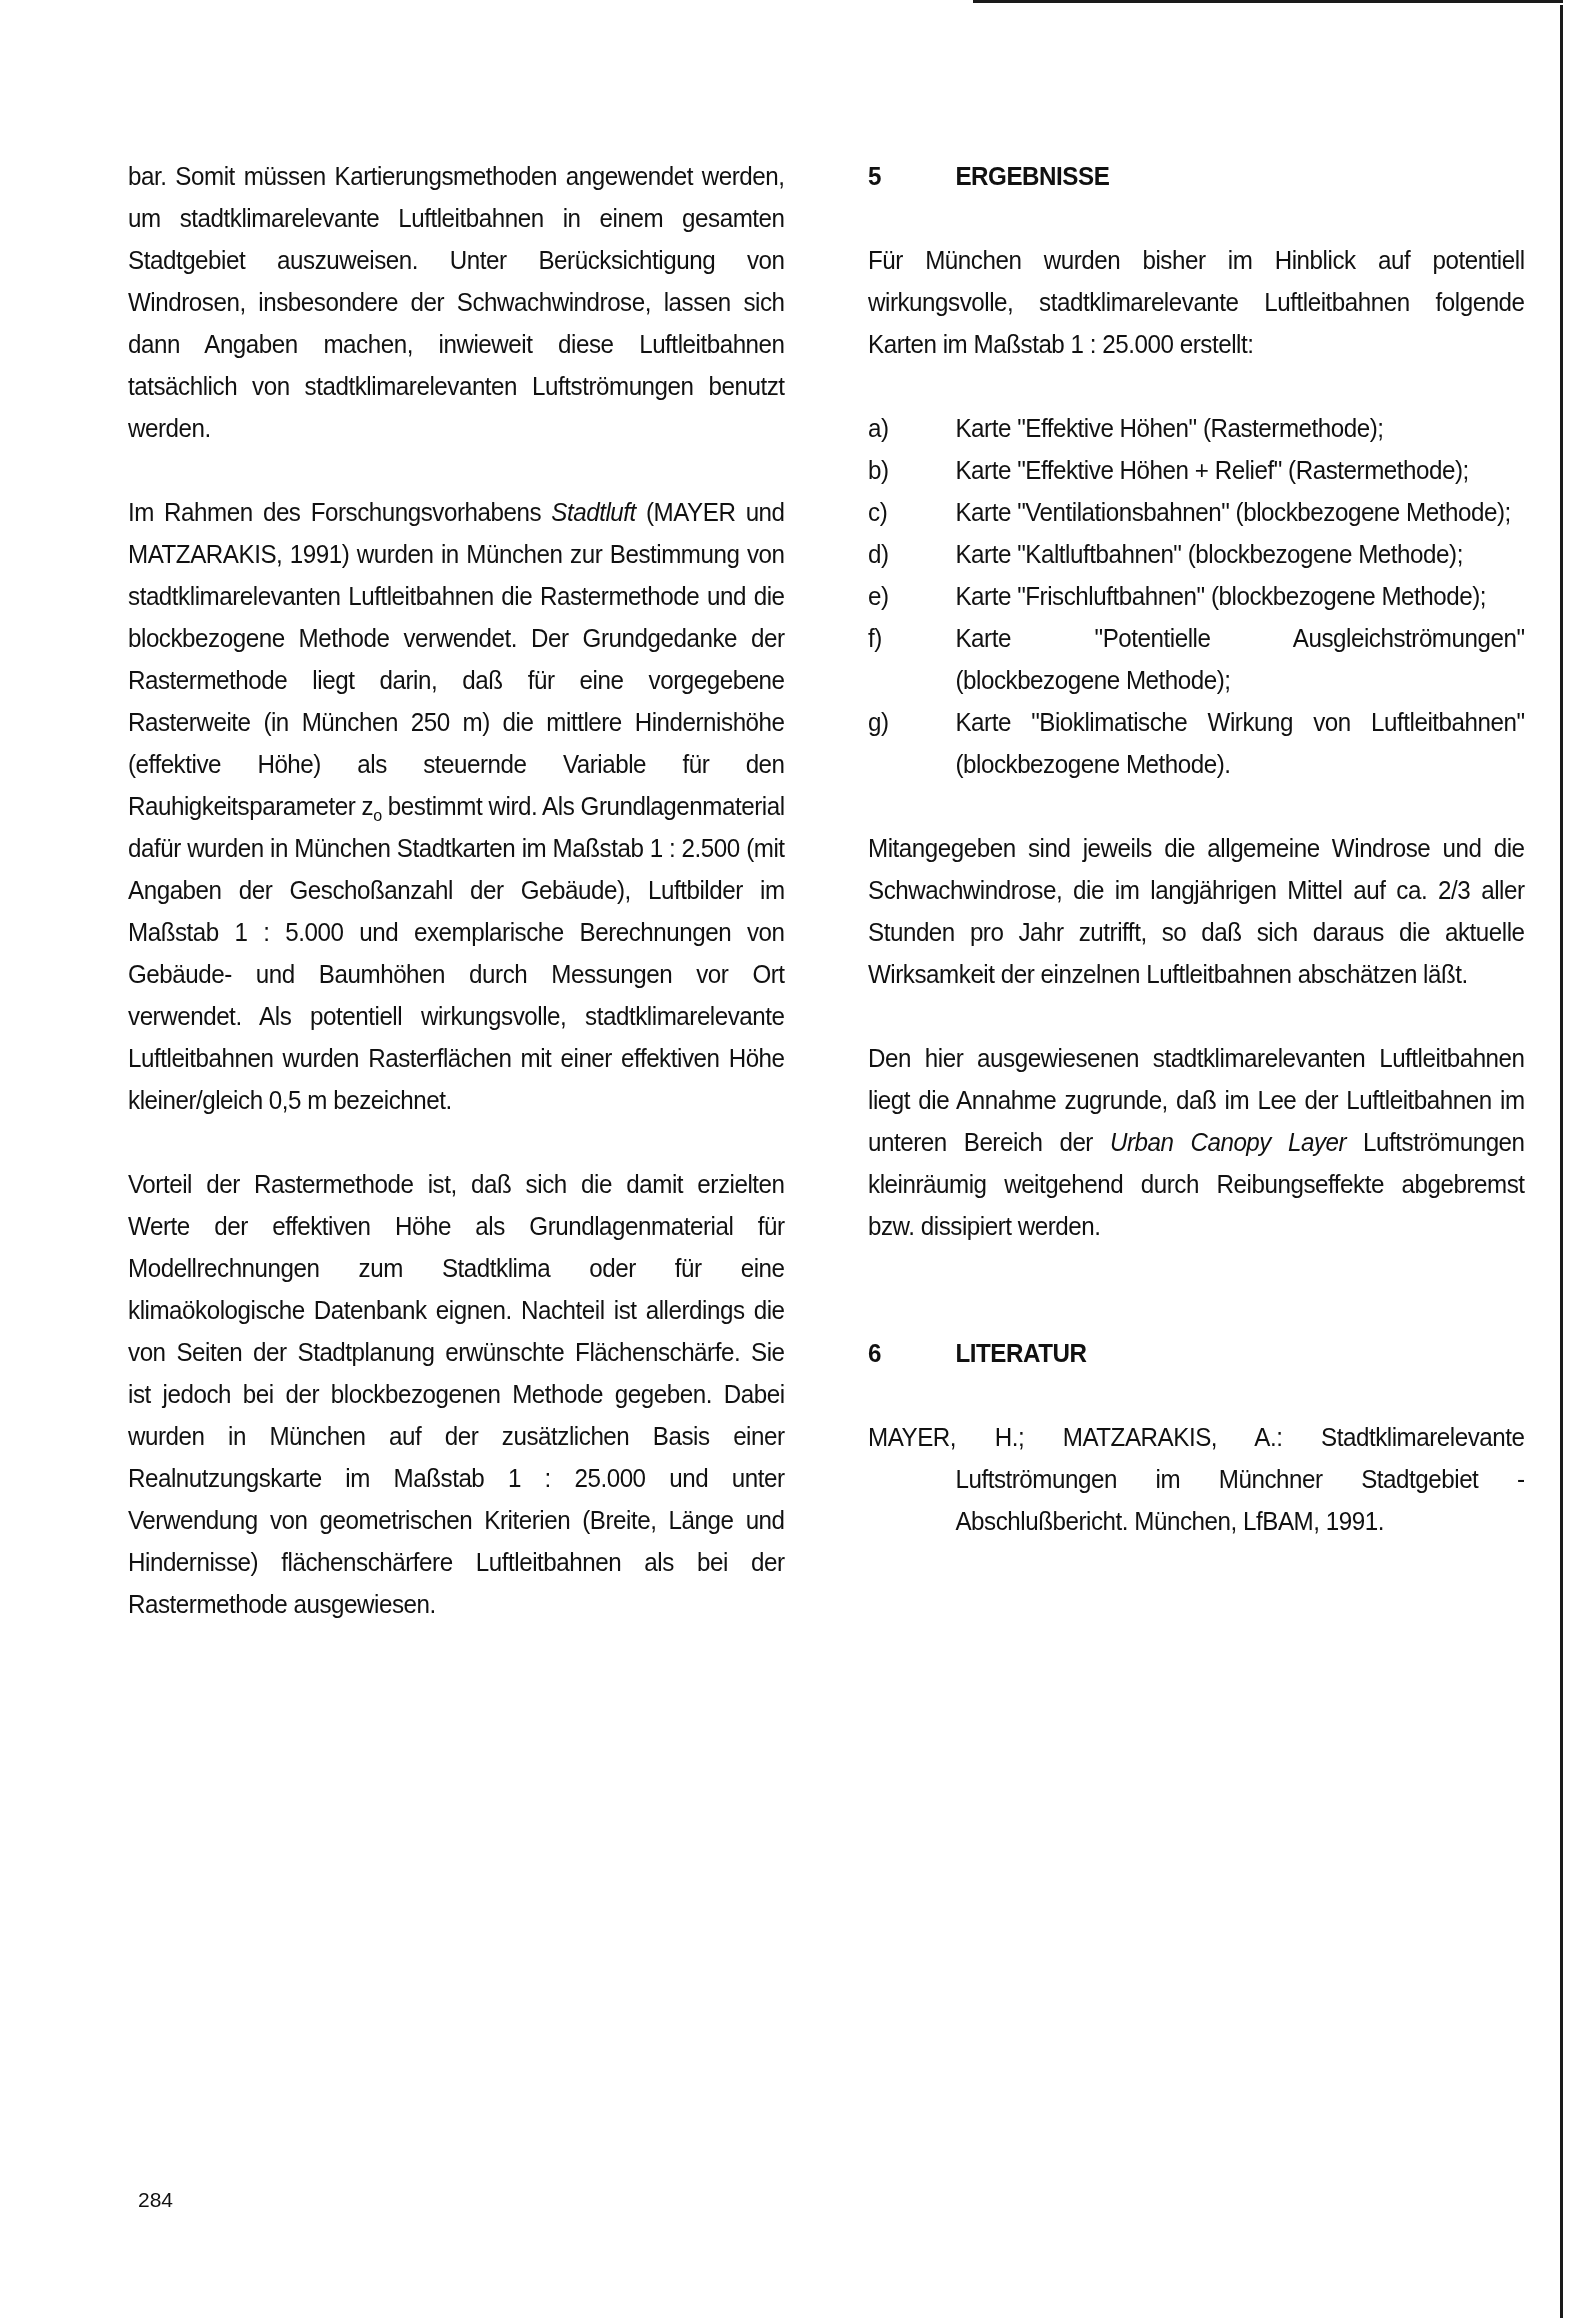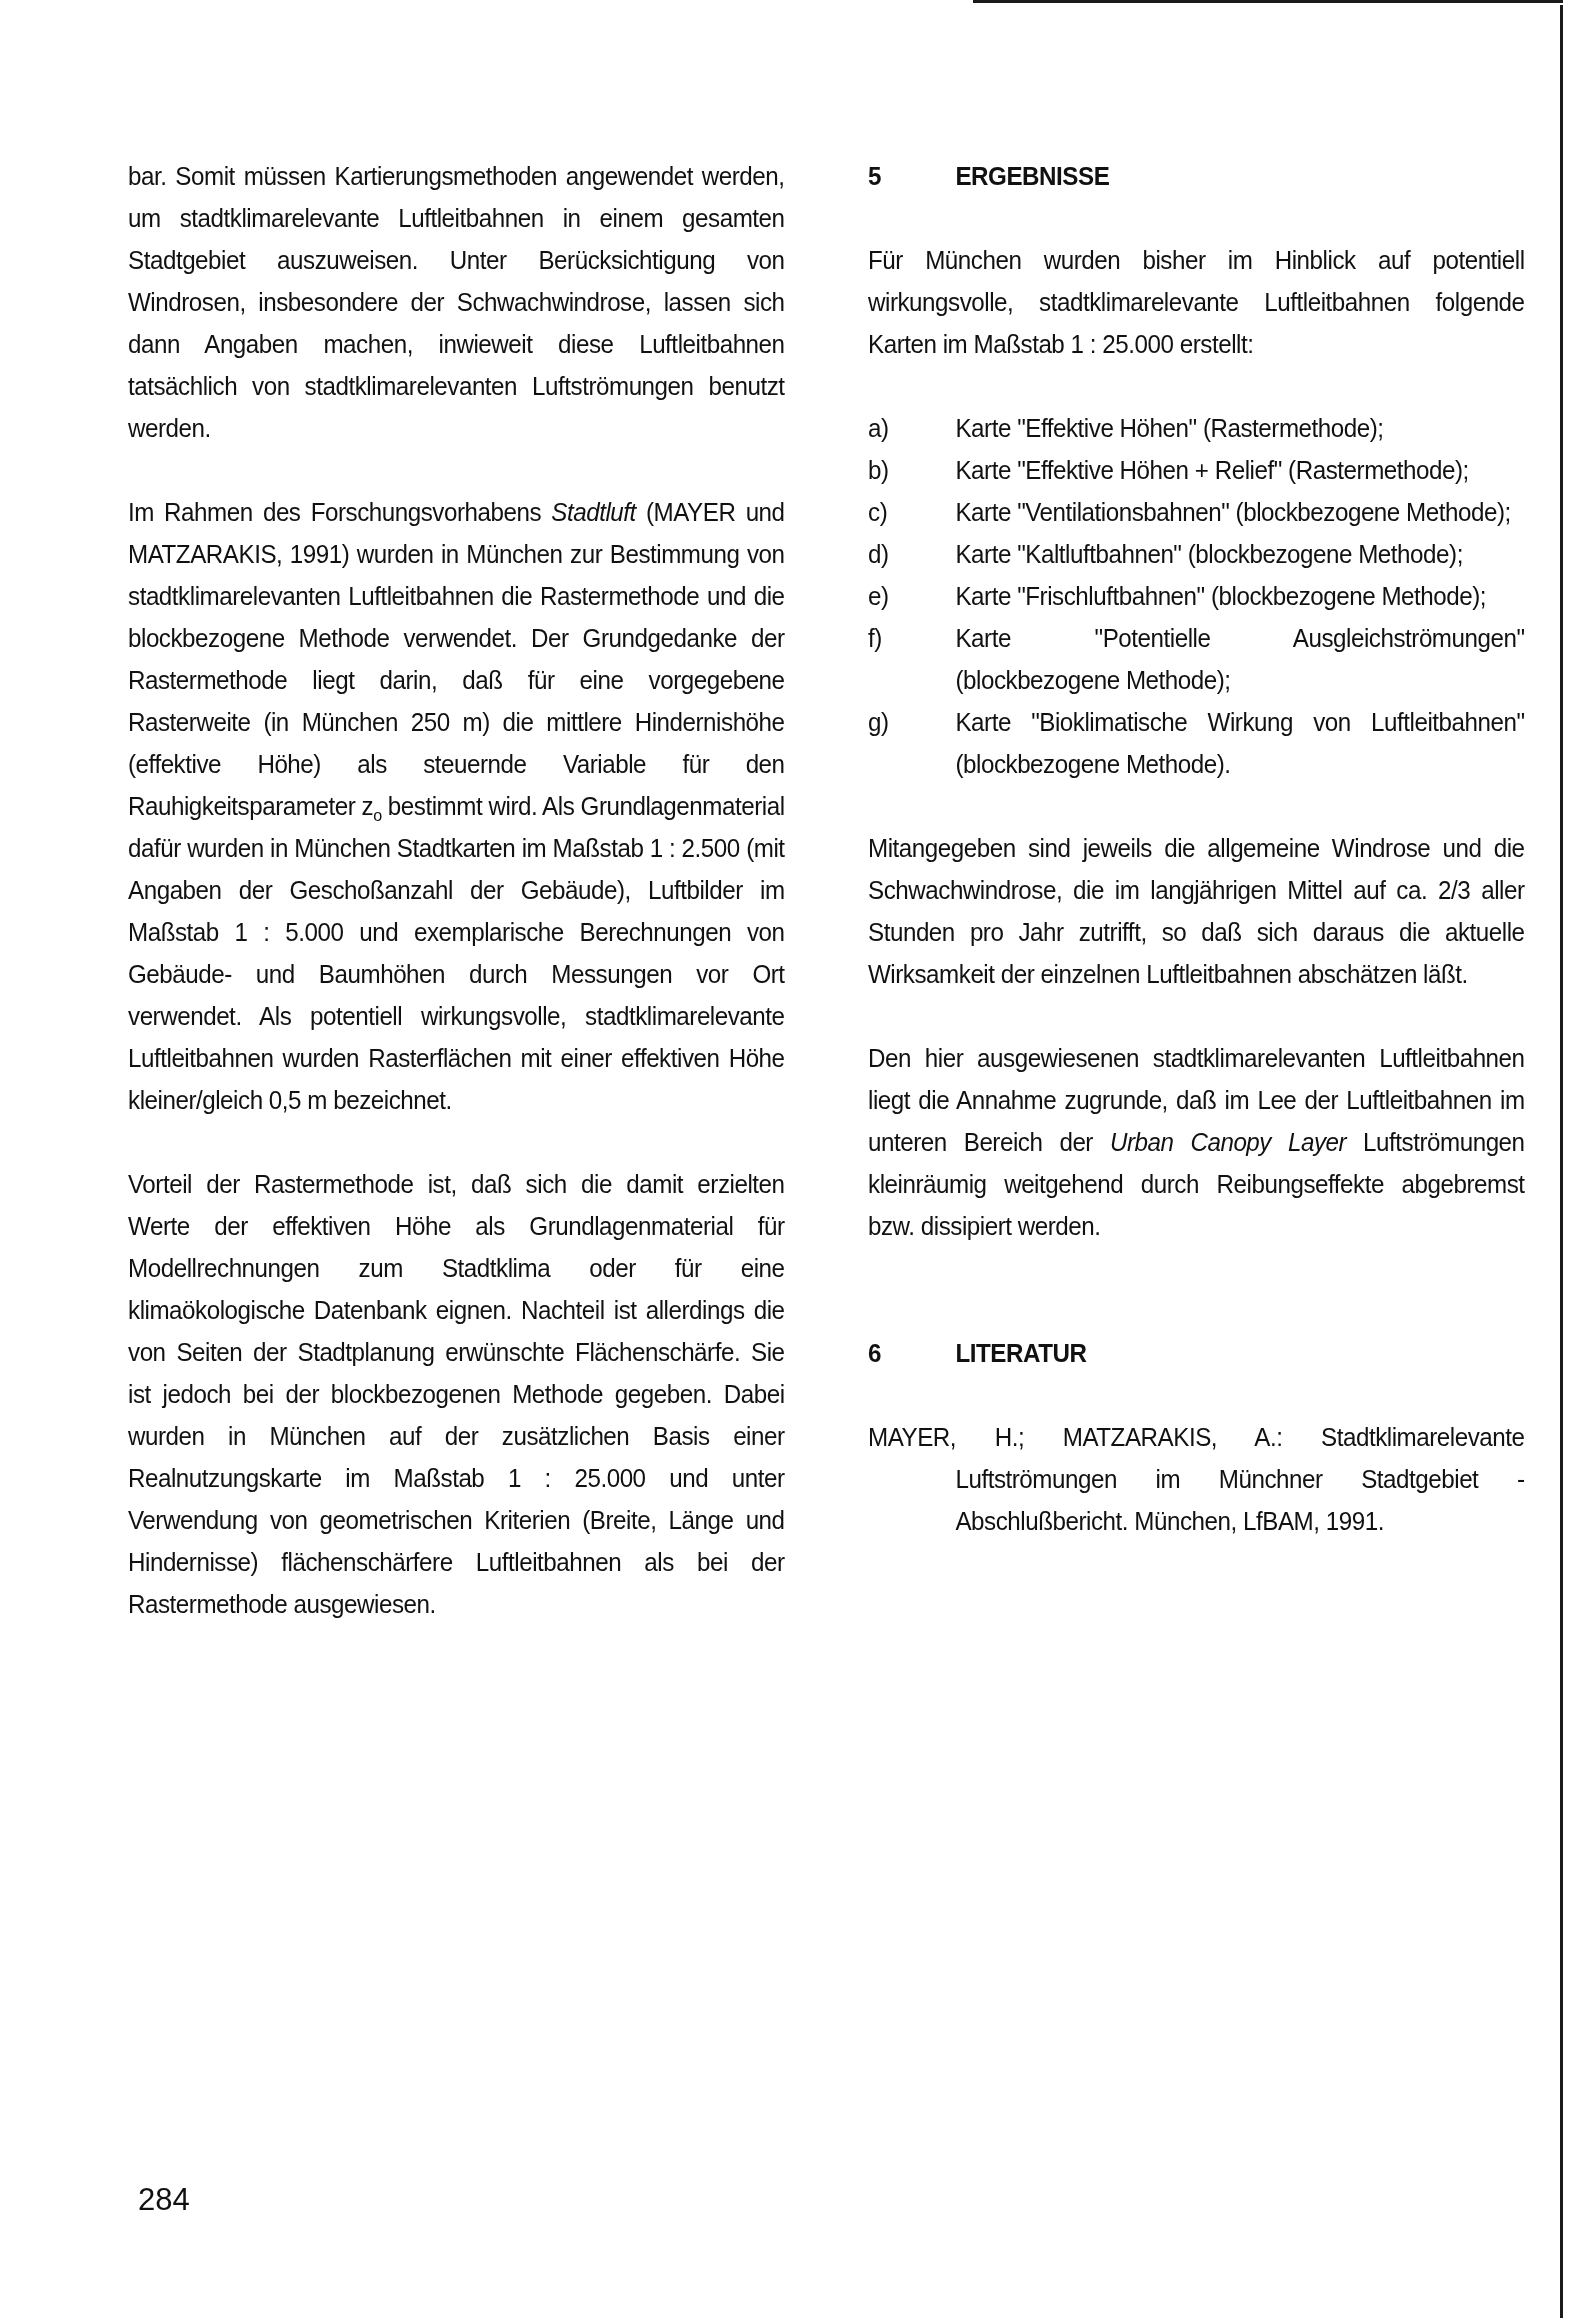--- a/index.html
+++ b/index.html
@@ -79,21 +79,21 @@
       padding-left: 94px;
       text-indent: -94px;
     }
     em { font-style: italic; }
     sub { font-size: 17.3px; vertical-align: -6.3px; line-height: 0; }
 
     .page-number {
       position: absolute;
       left: 138px;
       top: 2186px;
-      font-size: 31px;
+      font-size: 21px;
       line-height: 27px;
     }
   </style>
 </head>
 <body>
 
 <div class="top-rule"></div>
 <div class="right-rule"></div>
 
 <div class="column col-left">

